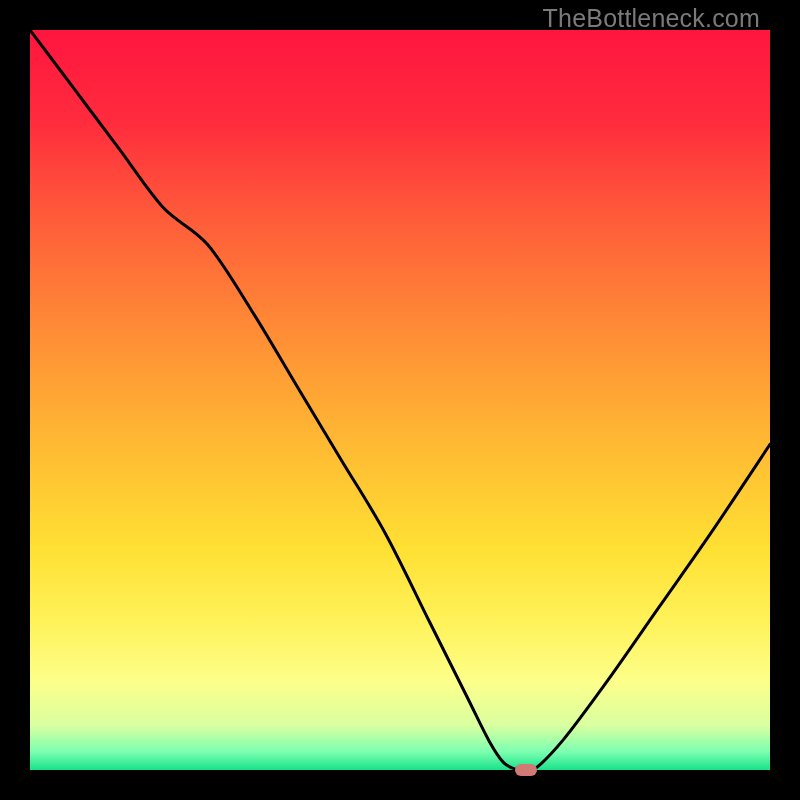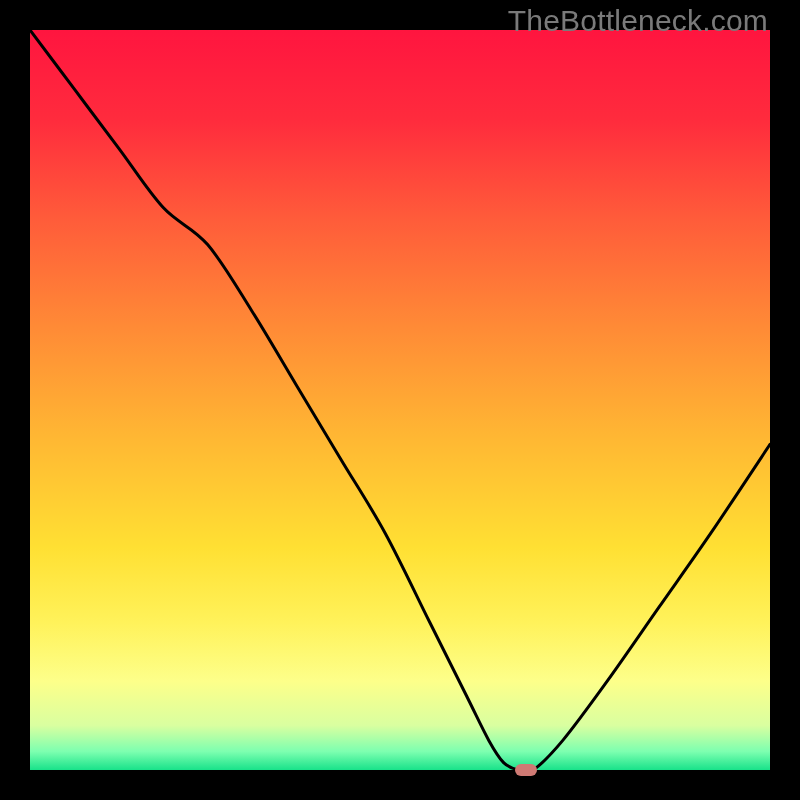--- a/index.html
+++ b/index.html
@@ -22,23 +22,23 @@
   .plot {
     position: absolute;
     left: 0;
     top: 0;
     width: 740px;
     height: 740px;
   }
   .watermark {
     position: absolute;
     top: 4px;
-    right: 32px;
+    right: 40px;
     color: #7a7a7a;
-    font-size: 30px;
+    font-size: 25px;
     font-weight: 500;
     letter-spacing: 0.2px;
     user-select: none;
   }
   .marker {
     position: absolute;
     width: 22px;
     height: 12px;
     border-radius: 6px;
     transform: translate(-50%, -50%);

